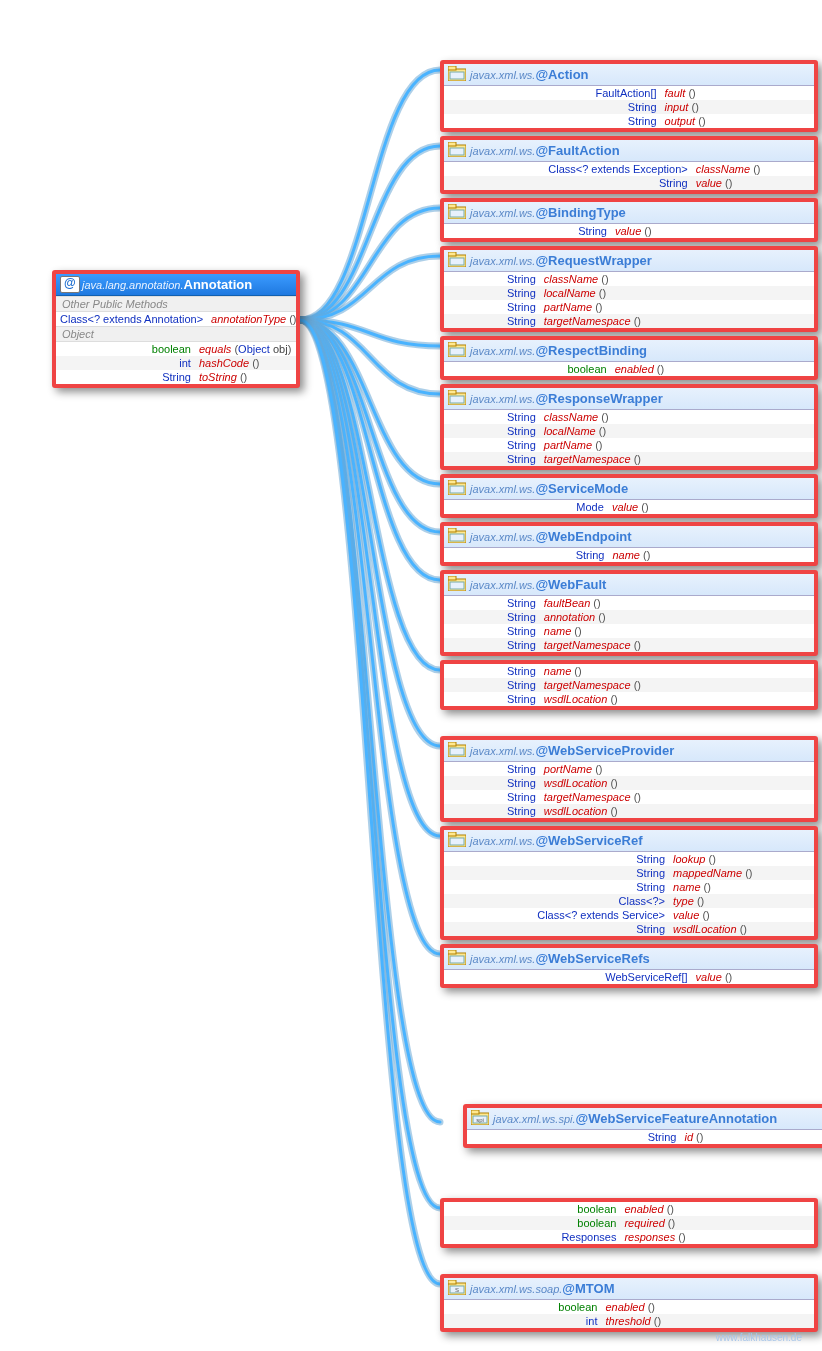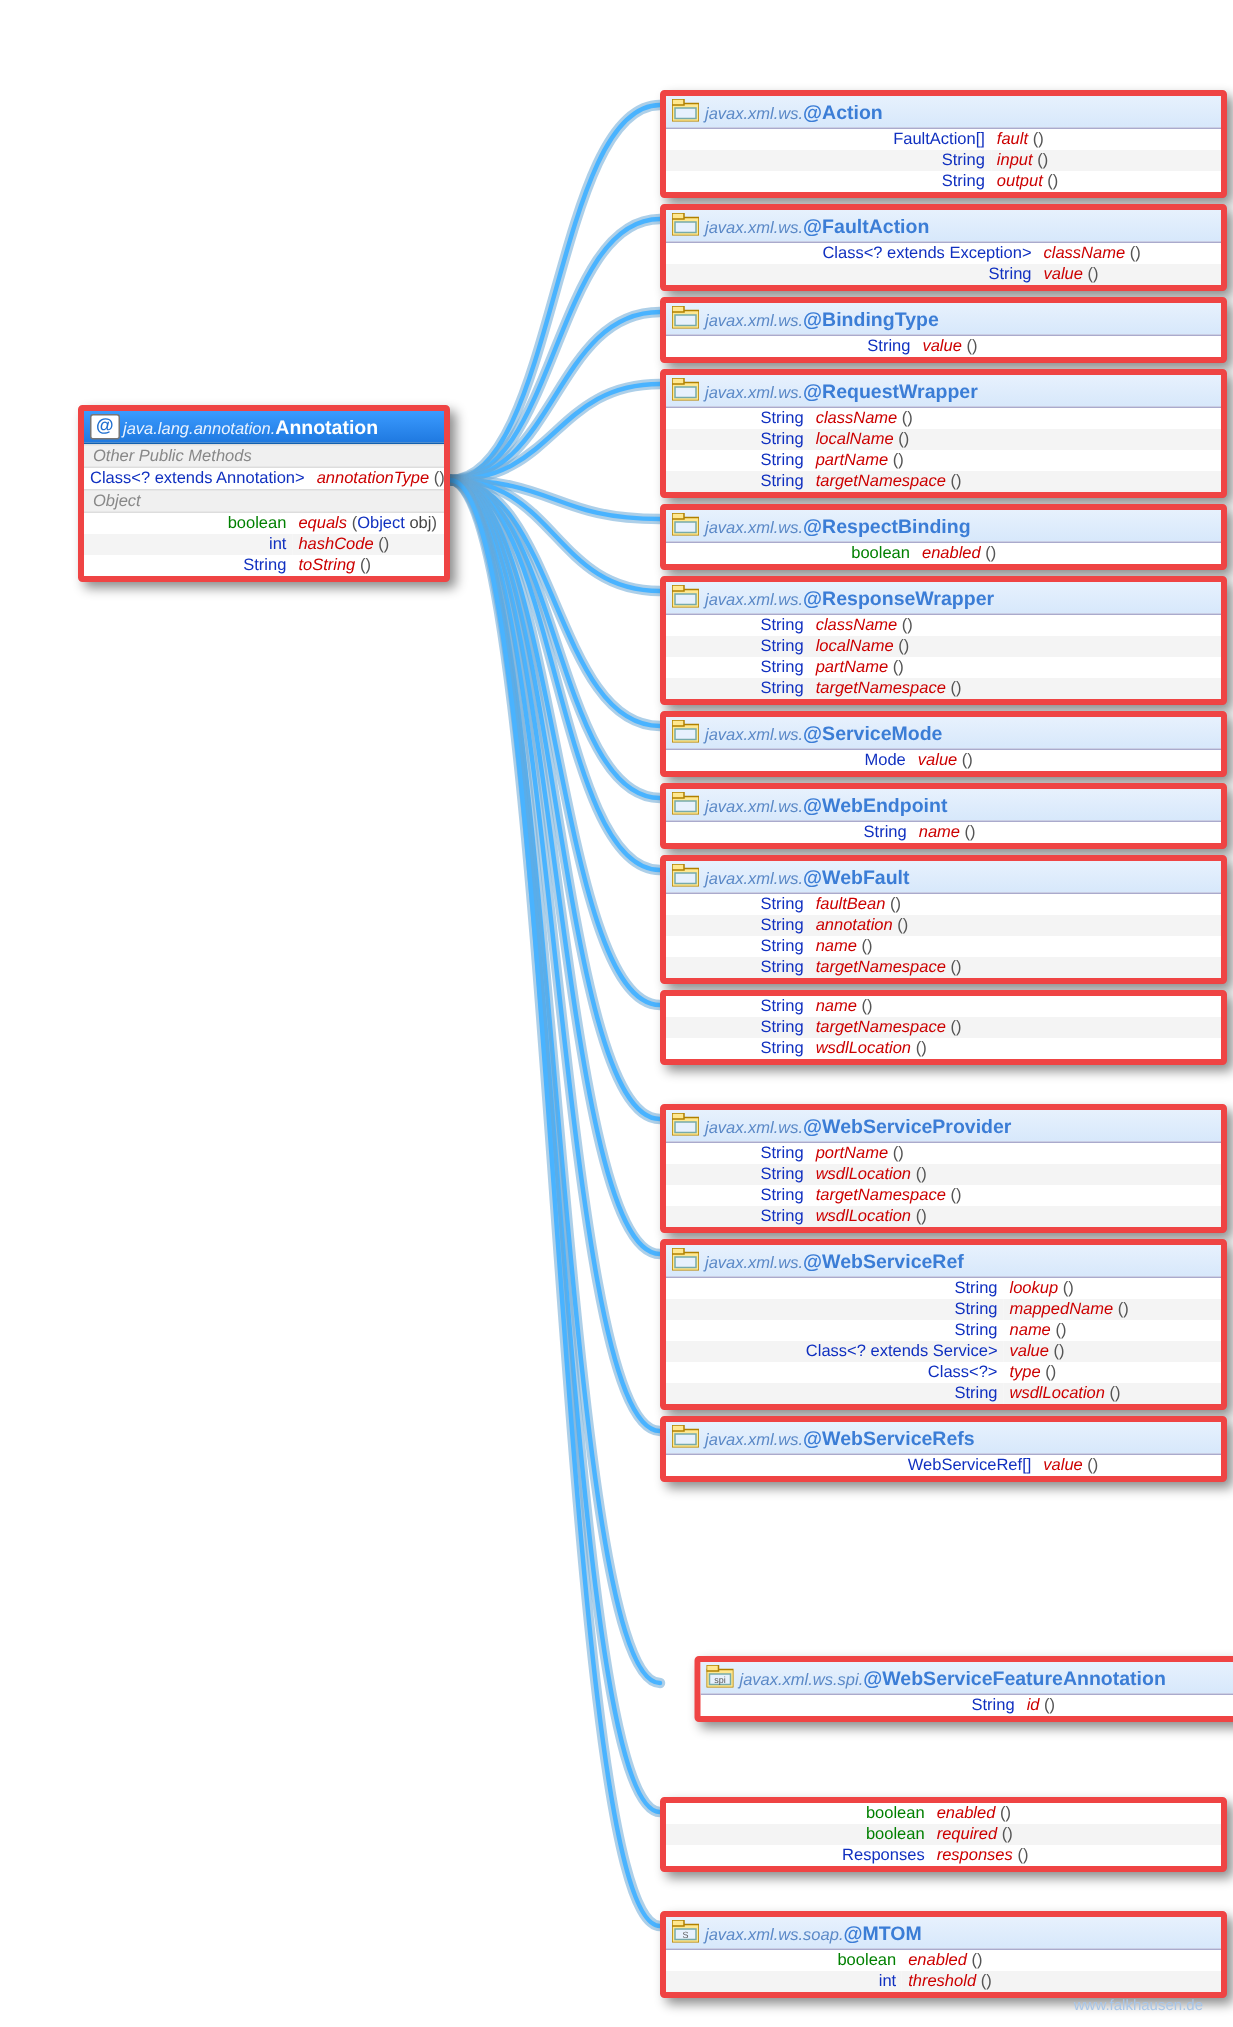--- a/index.html
+++ b/index.html
@@ -387,26 +387,26 @@
             </tr>
             <tr>
               <td class="rt" style="">String</td>
               <td><span class="mname">mappedName</span> <span class="paren">()</span></td>
             </tr>
             <tr>
               <td class="rt" style="">String</td>
               <td><span class="mname">name</span> <span class="paren">()</span></td>
             </tr>
             <tr>
+              <td class="rt" style="">Class&lt;?&gt;</td>
+              <td><span class="mname">type</span> <span class="paren">()</span></td>
+            </tr>
+            <tr>
               <td class="rt" style="">Class&lt;? extends Service&gt;</td>
               <td><span class="mname">value</span> <span class="paren">()</span></td>
-            </tr>
-            <tr>
-              <td class="rt" style="">Class&lt;?&gt;</td>
-              <td><span class="mname">type</span> <span class="paren">()</span></td>
             </tr>
             <tr>
               <td class="rt" style="">String</td>
               <td><span class="mname">wsdlLocation</span> <span class="paren">()</span></td>
             </tr>
           </tbody>
         </table>
       </div>
       <div class="node" style="left: 440px; width: 370px; top: 944px;">
         <div class="head"><span class="icon-box">

